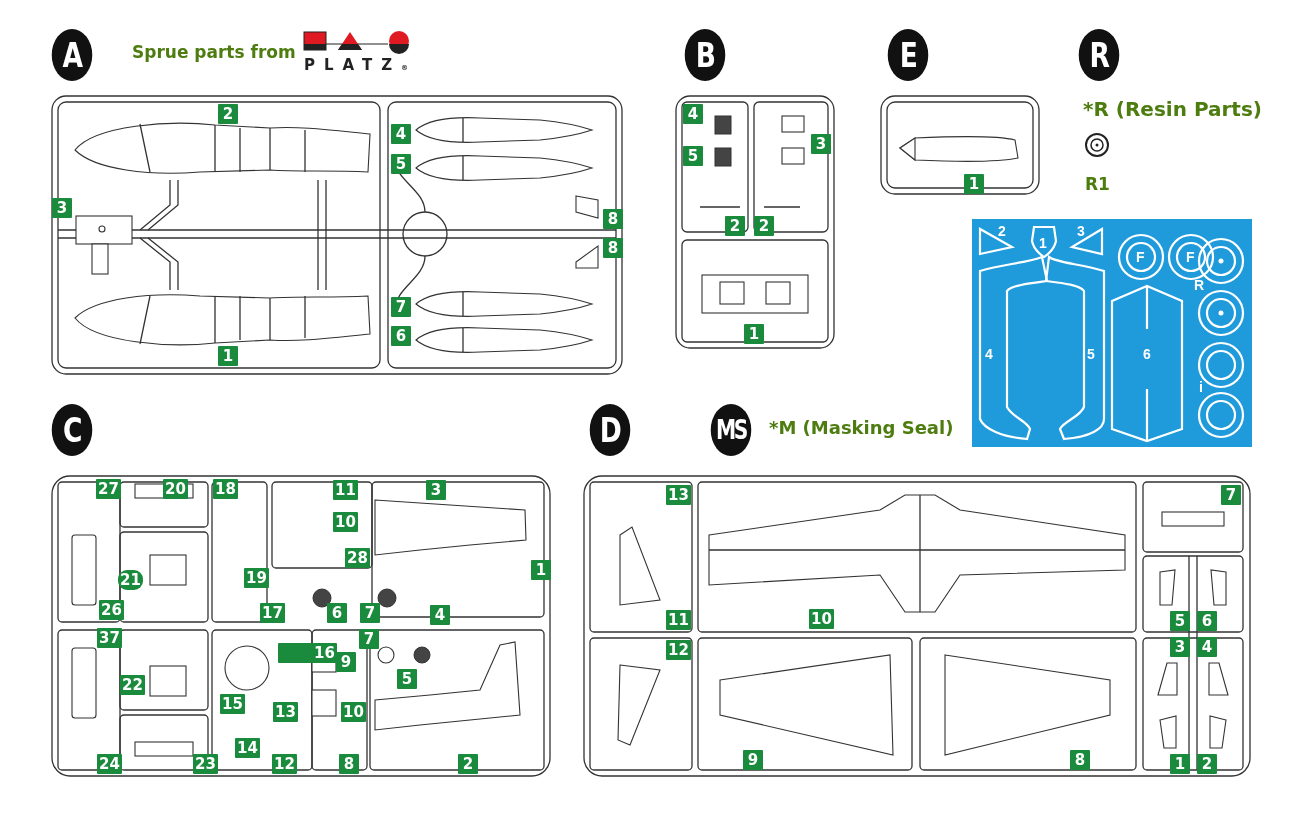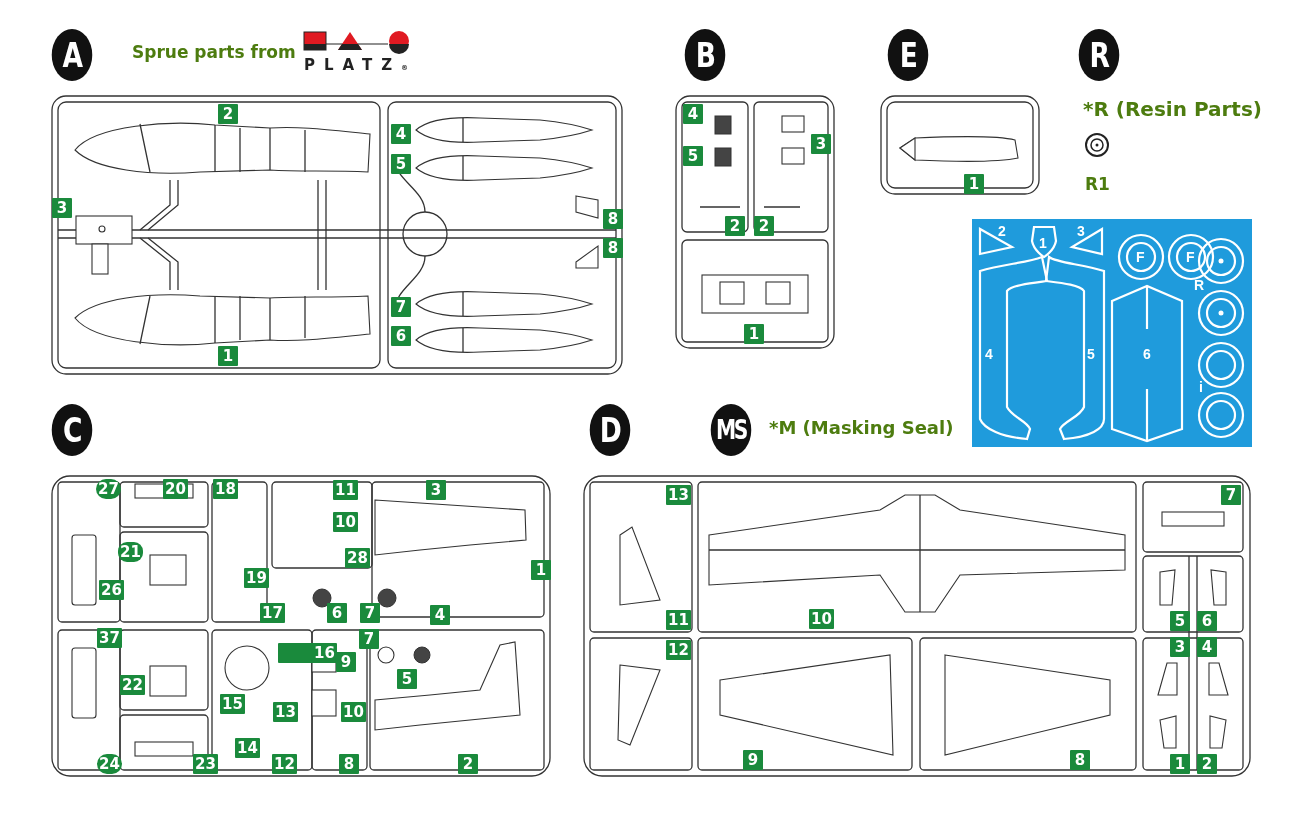--- a/index.html
+++ b/index.html
@@ -230,45 +230,45 @@
   <div class="mtxt" style="left:171px;top:127px;">6</div>
   <div class="mtxt" style="left:164px;top:30px;">F</div>
   <div class="mtxt" style="left:214px;top:30px;">F</div>
   <div class="mtxt" style="left:222px;top:58px;">R</div>
   <div class="mtxt" style="left:227px;top:160px;">i</div>
 </div>
 
 <div class="circle-badge" style="left:46px;top:404px;">
     <span>C</span>
   </div>
-<div class="lbl" style="left:96px;top:479px;border-radius:10px;">27</div>
+<div class="lbl" style="left:96px;top:479px;">27</div>
 <div class="lbl" style="left:163px;top:479px;">20</div>
 <div class="lbl" style="left:213px;top:479px;">18</div>
 <div class="lbl" style="left:333px;top:480px;">11</div>
 <div class="lbl" style="left:426px;top:480px;">3</div>
 <div class="lbl" style="left:333px;top:512px;">10</div>
 <div class="lbl" style="left:210px;top:568px;margin-left:34px;">19</div>
 <div class="lbl" style="left:333px;top:548px;margin-left:12px;">28</div>
-<div class="lbl" style="left:118px;top:542px;border-radius:9px;">21</div>
+<div class="lbl" style="left:118px;top:570px;border-radius:9px;">21</div>
 <div class="lbl" style="left:531px;top:560px;">1</div>
-<div class="lbl" style="left:99px;top:580px;text-align:center;">26</div>
+<div class="lbl" style="left:99px;top:600px;text-align:center;">26</div>
 <div class="lbl" style="left:260px;top:603px;">17</div>
 <div class="lbl" style="left:327px;top:603px;">6</div>
 <div class="lbl" style="left:360px;top:603px;">7</div>
 <div class="lbl" style="left:430px;top:605px;">4</div>
 <div class="lbl" style="left:97px;top:628px;">37</div>
 <div class="lbl" style="left:359px;top:629px;">7</div>
 <div class="lbl" style="left:278px;top:643px;padding-left:36px;">16</div>
 <div class="lbl" style="left:336px;top:652px;">9</div>
 <div class="lbl" style="left:120px;top:675px;">22</div>
 <div class="lbl" style="left:397px;top:669px;">5</div>
 <div class="lbl" style="left:220px;top:694px;">15</div>
 <div class="lbl" style="left:341px;top:702px;">10</div>
 <div class="lbl" style="left:273px;top:702px;">13</div>
-<div class="lbl" style="left:97px;top:754px;border-radius:10px;">24</div>
+<div class="lbl" style="left:97px;top:754px;">24</div>
 <div class="lbl" style="left:193px;top:754px;">23</div>
 <div class="lbl" style="left:235px;top:738px;">14</div>
 <div class="lbl" style="left:272px;top:754px;">12</div>
 <div class="lbl" style="left:339px;top:754px;">8</div>
 <div class="lbl" style="left:458px;top:754px;">2</div>
 
 <div class="circle-badge" style="left:584px;top:404px;">
     <span>D</span>
   </div>
 <div class="circle-badge ms-badge" style="left:705px;top:404px;">

